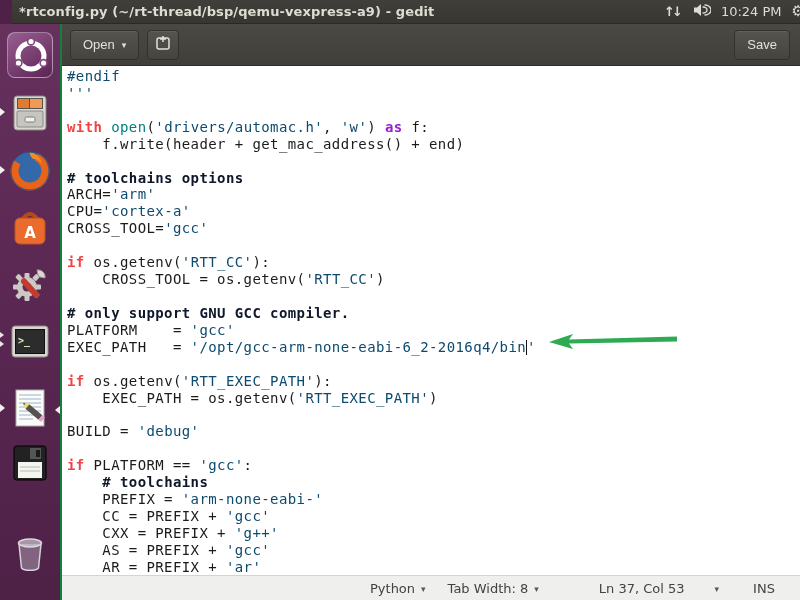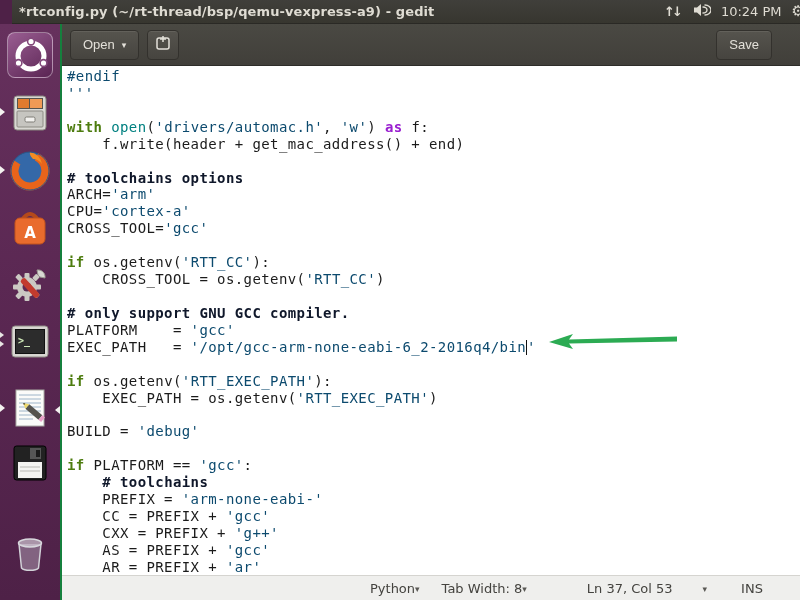--- a/index.html
+++ b/index.html
@@ -41,42 +41,42 @@
     display:flex; flex-direction:column; border-left:2px solid #15803d; }
   .toolbar { height:42px; background:linear-gradient(#4a4943,#413f3a);
     border-bottom:1px solid #2e2d29; display:flex; align-items:center;
     padding:0 8px; gap:8px; }
   .btn { height:30px; border-radius:4px; border:1px solid #33312d;
     background:linear-gradient(#56544e,#46443f); color:#e3e0d9; font-size:13px;
     display:flex; align-items:center; gap:7px; padding:0 12px;
     box-shadow:inset 0 1px 0 rgba(255,255,255,.08); cursor:default; }
   .btn .carət { font-size:9px; padding-top:1px; }
   .btn-icon { width:32px; justify-content:center; padding:0; }
-  .save { margin-left:auto; margin-right:20px; }
+  .save { margin-left:auto; margin-right:2px; }
 
   
   .editor { position:relative; flex:1; background:#ffffff; overflow:hidden; }
   .code { padding:2px 0 0 5px; font-family:"DejaVu Sans Mono", monospace;
     font-size:14px; line-height:16.93px; color:#1b1b1b; white-space:pre;
     letter-spacing:0.4px; }
   .code-line { height:16.93px; }
-  .tok-k { color:#4d7c0f; font-weight:bold; }
+  .tok-k { color:#ef4444; font-weight:bold; }
   .tok-s { color:#0c4a6e; }
   .tok-b { color:#008080; }
   .tok-c { color:#0f172a; font-weight:bold; }
   .tok-p { color:#9a20d0; font-weight:bold; }
   .caret { display:inline-block; width:0; height:15px;
     border-left:1.6px solid #111; margin-bottom:-3px; }
   .annotation-arrow { position:absolute; left:486px; top:266px; }
 
   
   .statusbar { height:25px; background:#efefed; border-top:1px solid #d5d4d0;
     display:flex; align-items:center; font-size:13px; color:#44433f;
     padding:0 14px; }
-  .sb-item { display:flex; align-items:center; white-space:nowrap; }
+  .sb-item { display:flex; align-items:center; gap:6px; white-space:nowrap; }
   .sb-caret { font-size:9px; color:#5a5955; padding-top:1px; }
   .sb-lang { margin-left:294px; }
   .sb-tab { margin-left:22px; }
   .sb-pos { margin-left:60px; }
   .sb-posdrop { margin-left:30px; }
   .sb-ins { margin-left:34px; }
 </style>
 </head>
 <body>
 

